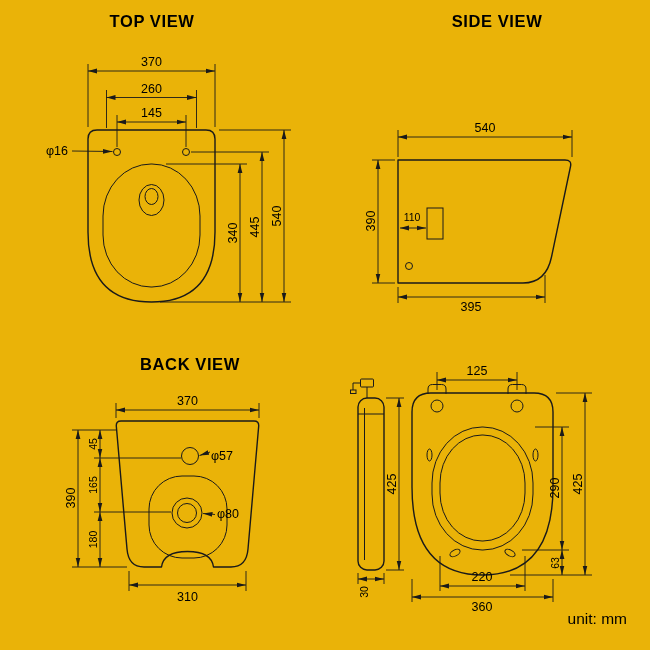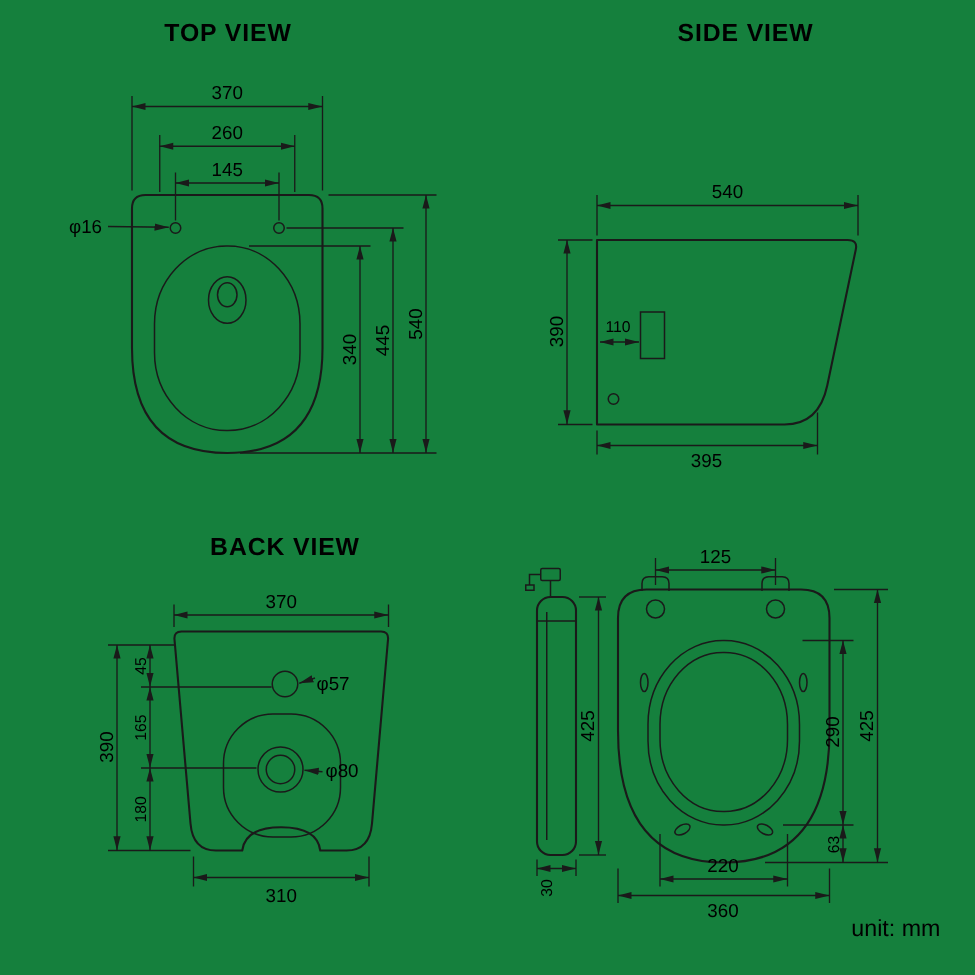--- a/index.html
+++ b/index.html
@@ -1,16 +1,16 @@
 <!DOCTYPE html>
 <html><head>
 <meta charset="utf-8">
 <style>
   html,body{margin:0;padding:0;background:#fff;}
-  .canvas{width:650px;height:650px;background:#15803d;position:relative;overflow:hidden;
+  .canvas{width:650px;height:650px;background:#eab308;position:relative;overflow:hidden;
           font-family:"Liberation Sans","DejaVu Sans",sans-serif;}
   svg{display:block;}
   .outline{fill:none;stroke:#1a1a1a;stroke-width:1.4;stroke-linejoin:round;}
   .thin{fill:none;stroke:#1a1a1a;stroke-width:1;}
   .ext{stroke:#1a1a1a;stroke-width:0.9;fill:none;}
   .dim{stroke:#1a1a1a;stroke-width:0.9;fill:none;}
   text{fill:#000;}
   .title{font-size:16.5px;font-weight:bold;letter-spacing:0.6px;}
   .lab{font-size:12.5px;}
   .lab-sm{font-size:10.5px;}

